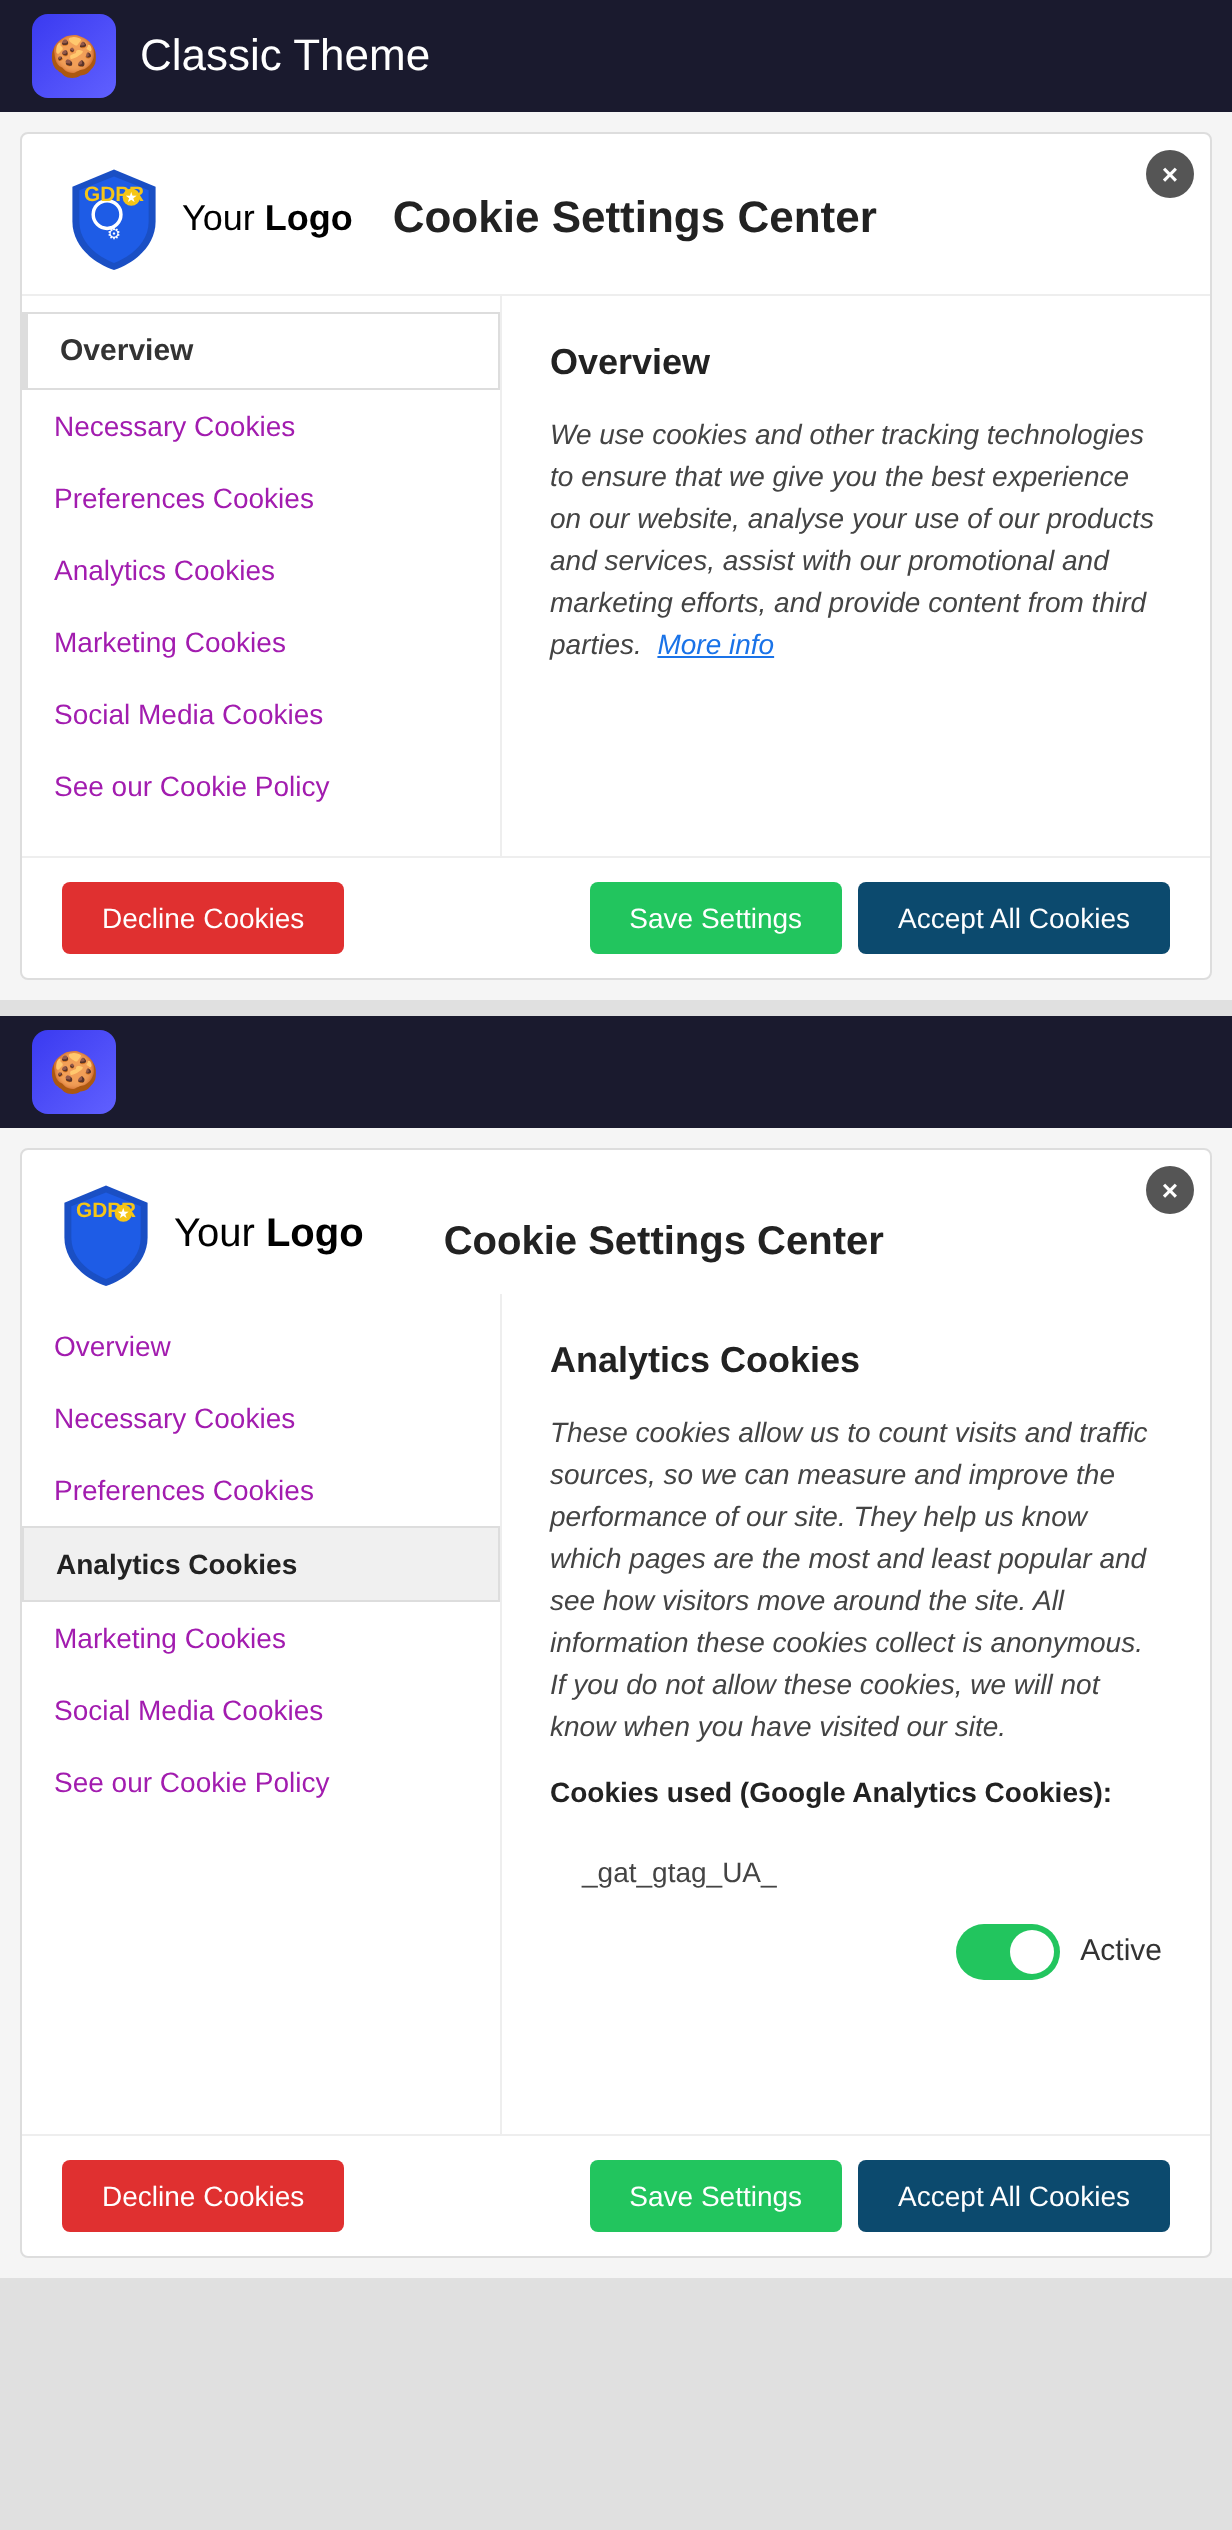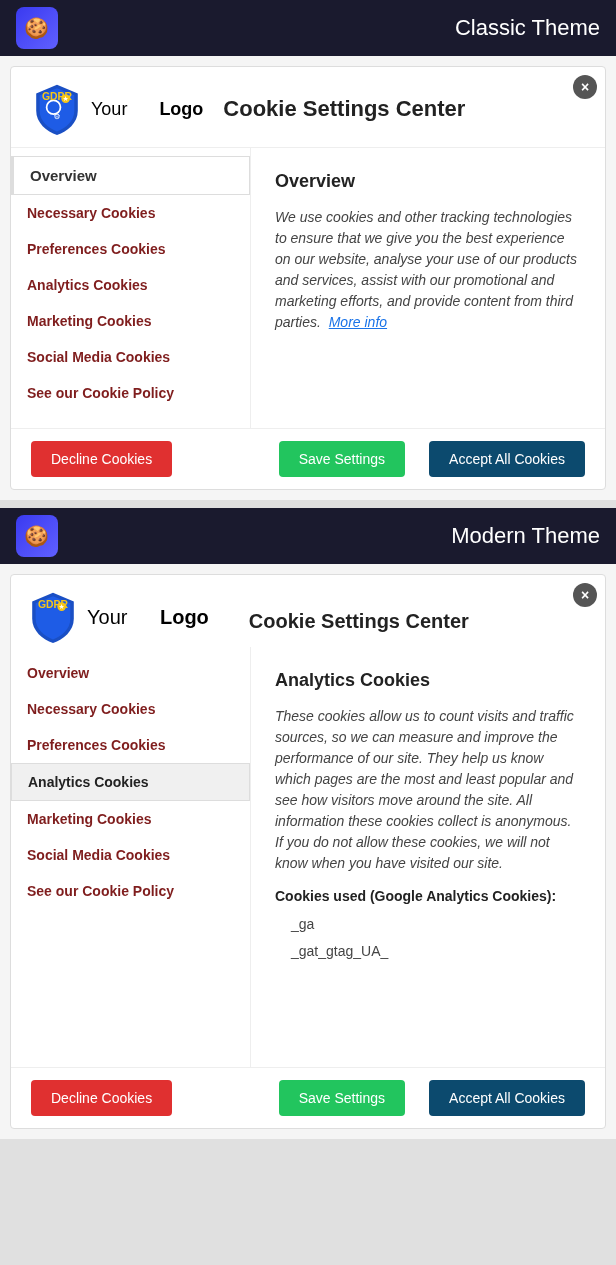--- a/index.html
+++ b/index.html
@@ -26,21 +26,21 @@
       display: flex;
       align-items: center;
       justify-content: center;
       margin-right: 12px;
       font-size: 20px;
       flex-shrink: 0;
     }
     .theme-title {
       font-size: 22px;
       font-weight: 400;
-      text-align: right;
+      text-align: left;
       flex: 1;
     }
 
     
     .panel-wrapper {
       background: #f5f5f5;
       padding: 10px;
     }
 
     
@@ -85,21 +85,20 @@
     .logo-shield {
       width: 52px;
       height: 52px;
       margin-right: 8px;
     }
     .logo-text {
       font-size: 18px;
     }
     .logo-text strong {
       font-weight: 700;
-      margin-left: 27px;
     }
     .modal-title {
       font-size: 22px;
       font-weight: 600;
       color: #222;
     }
 
     
     .modal-body {
       display: flex;
@@ -110,22 +109,22 @@
     .cookie-nav {
       width: 240px;
       flex-shrink: 0;
       border-right: 1px solid #eee;
       padding: 8px 0;
     }
     .nav-item {
       padding: 10px 16px;
       cursor: pointer;
       font-size: 14px;
-      color: #7f1d1d;
-      font-weight: 700;
+      color: #a21caf;
+      font-weight: 400;
     }
     .nav-item.active {
       background: white;
       color: #222;
       font-weight: 600;
       border: 1px solid #ddd;
       border-left: 3px solid #ddd;
     }
     .nav-item.overview {
       color: #333;
@@ -154,21 +153,21 @@
     }
     .more-info-link {
       color: #1a73e8;
       text-decoration: underline;
       cursor: pointer;
     }
 
     
     .cookies-used-title {
       font-weight: 700;
-      margin: 12px 0 4px 0;
+      margin: 12px 0 16px 0;
       color: #222;
     }
     .cookie-item {
       padding: 3px 16px;
       color: #444;
       font-size: 14px;
     }
 
     
     .toggle-row {
@@ -200,21 +199,21 @@
       color: #333;
       font-weight: 500;
     }
 
     
     .modal-footer {
       display: flex;
       align-items: center;
       padding: 12px 20px;
       border-top: 1px solid #eee;
-      gap: 24px;
+      gap: 8px;
     }
     .btn-decline {
       background: #e03030;
       color: white;
       border: none;
       border-radius: 4px;
       padding: 10px 20px;
       font-size: 14px;
       cursor: pointer;
       font-weight: 500;
@@ -340,21 +339,20 @@
 </div>
 
 <div class="section-gap"></div>
 
 <div>
 
   <div class="theme-header">
     <div class="theme-header-icon">
       <span>🍪</span>
     </div>
-    <span class="theme-title">Modern Theme</span>
   </div>
 
   <div class="panel-wrapper">
     <div class="cookie-modal modern-modal">
 
       <div class="close-btn">×</div>
 
       <div class="modal-header" style="flex-direction: row; align-items: center; border-bottom: none; padding-bottom: 0;">
         <div class="logo-area">
           <svg class="logo-shield" viewBox="0 0 52 60" xmlns="http://www.w3.org/2000/svg">
@@ -380,23 +378,28 @@
           <div class="nav-item active">Analytics Cookies</div>
           <div class="nav-item">Marketing Cookies</div>
           <div class="nav-item">Social Media Cookies</div>
           <div class="nav-item">See our Cookie Policy</div>
         </div>
 
         <div class="cookie-content" style="overflow-y: auto;">
           <div class="content-title">Analytics Cookies</div>
           <p class="content-text">These cookies allow us to count visits and traffic sources, so we can measure and improve the performance of our site. They help us know which pages are the most and least popular and see how visitors move around the site. All information these cookies collect is anonymous. If you do not allow these cookies, we will not know when you have visited our site.</p>
           <p class="cookies-used-title">Cookies used (Google Analytics Cookies):</p>
-          <div class="cookie-item">_ga</div>
           <div class="cookie-item">_gat_gtag_UA_</div>
 
+          <div class="toggle-row">
+            <div class="toggle-switch">
+              <div class="toggle-knob"></div>
+            </div>
+            <span class="toggle-label">Active</span>
+          </div>
         </div>
       </div>
 
       <div class="modal-footer">
         <button class="btn-decline">Decline Cookies</button>
         <div class="btn-spacer"></div>
         <button class="btn-save">Save Settings</button>
         <button class="btn-accept">Accept All Cookies</button>
       </div>
 

